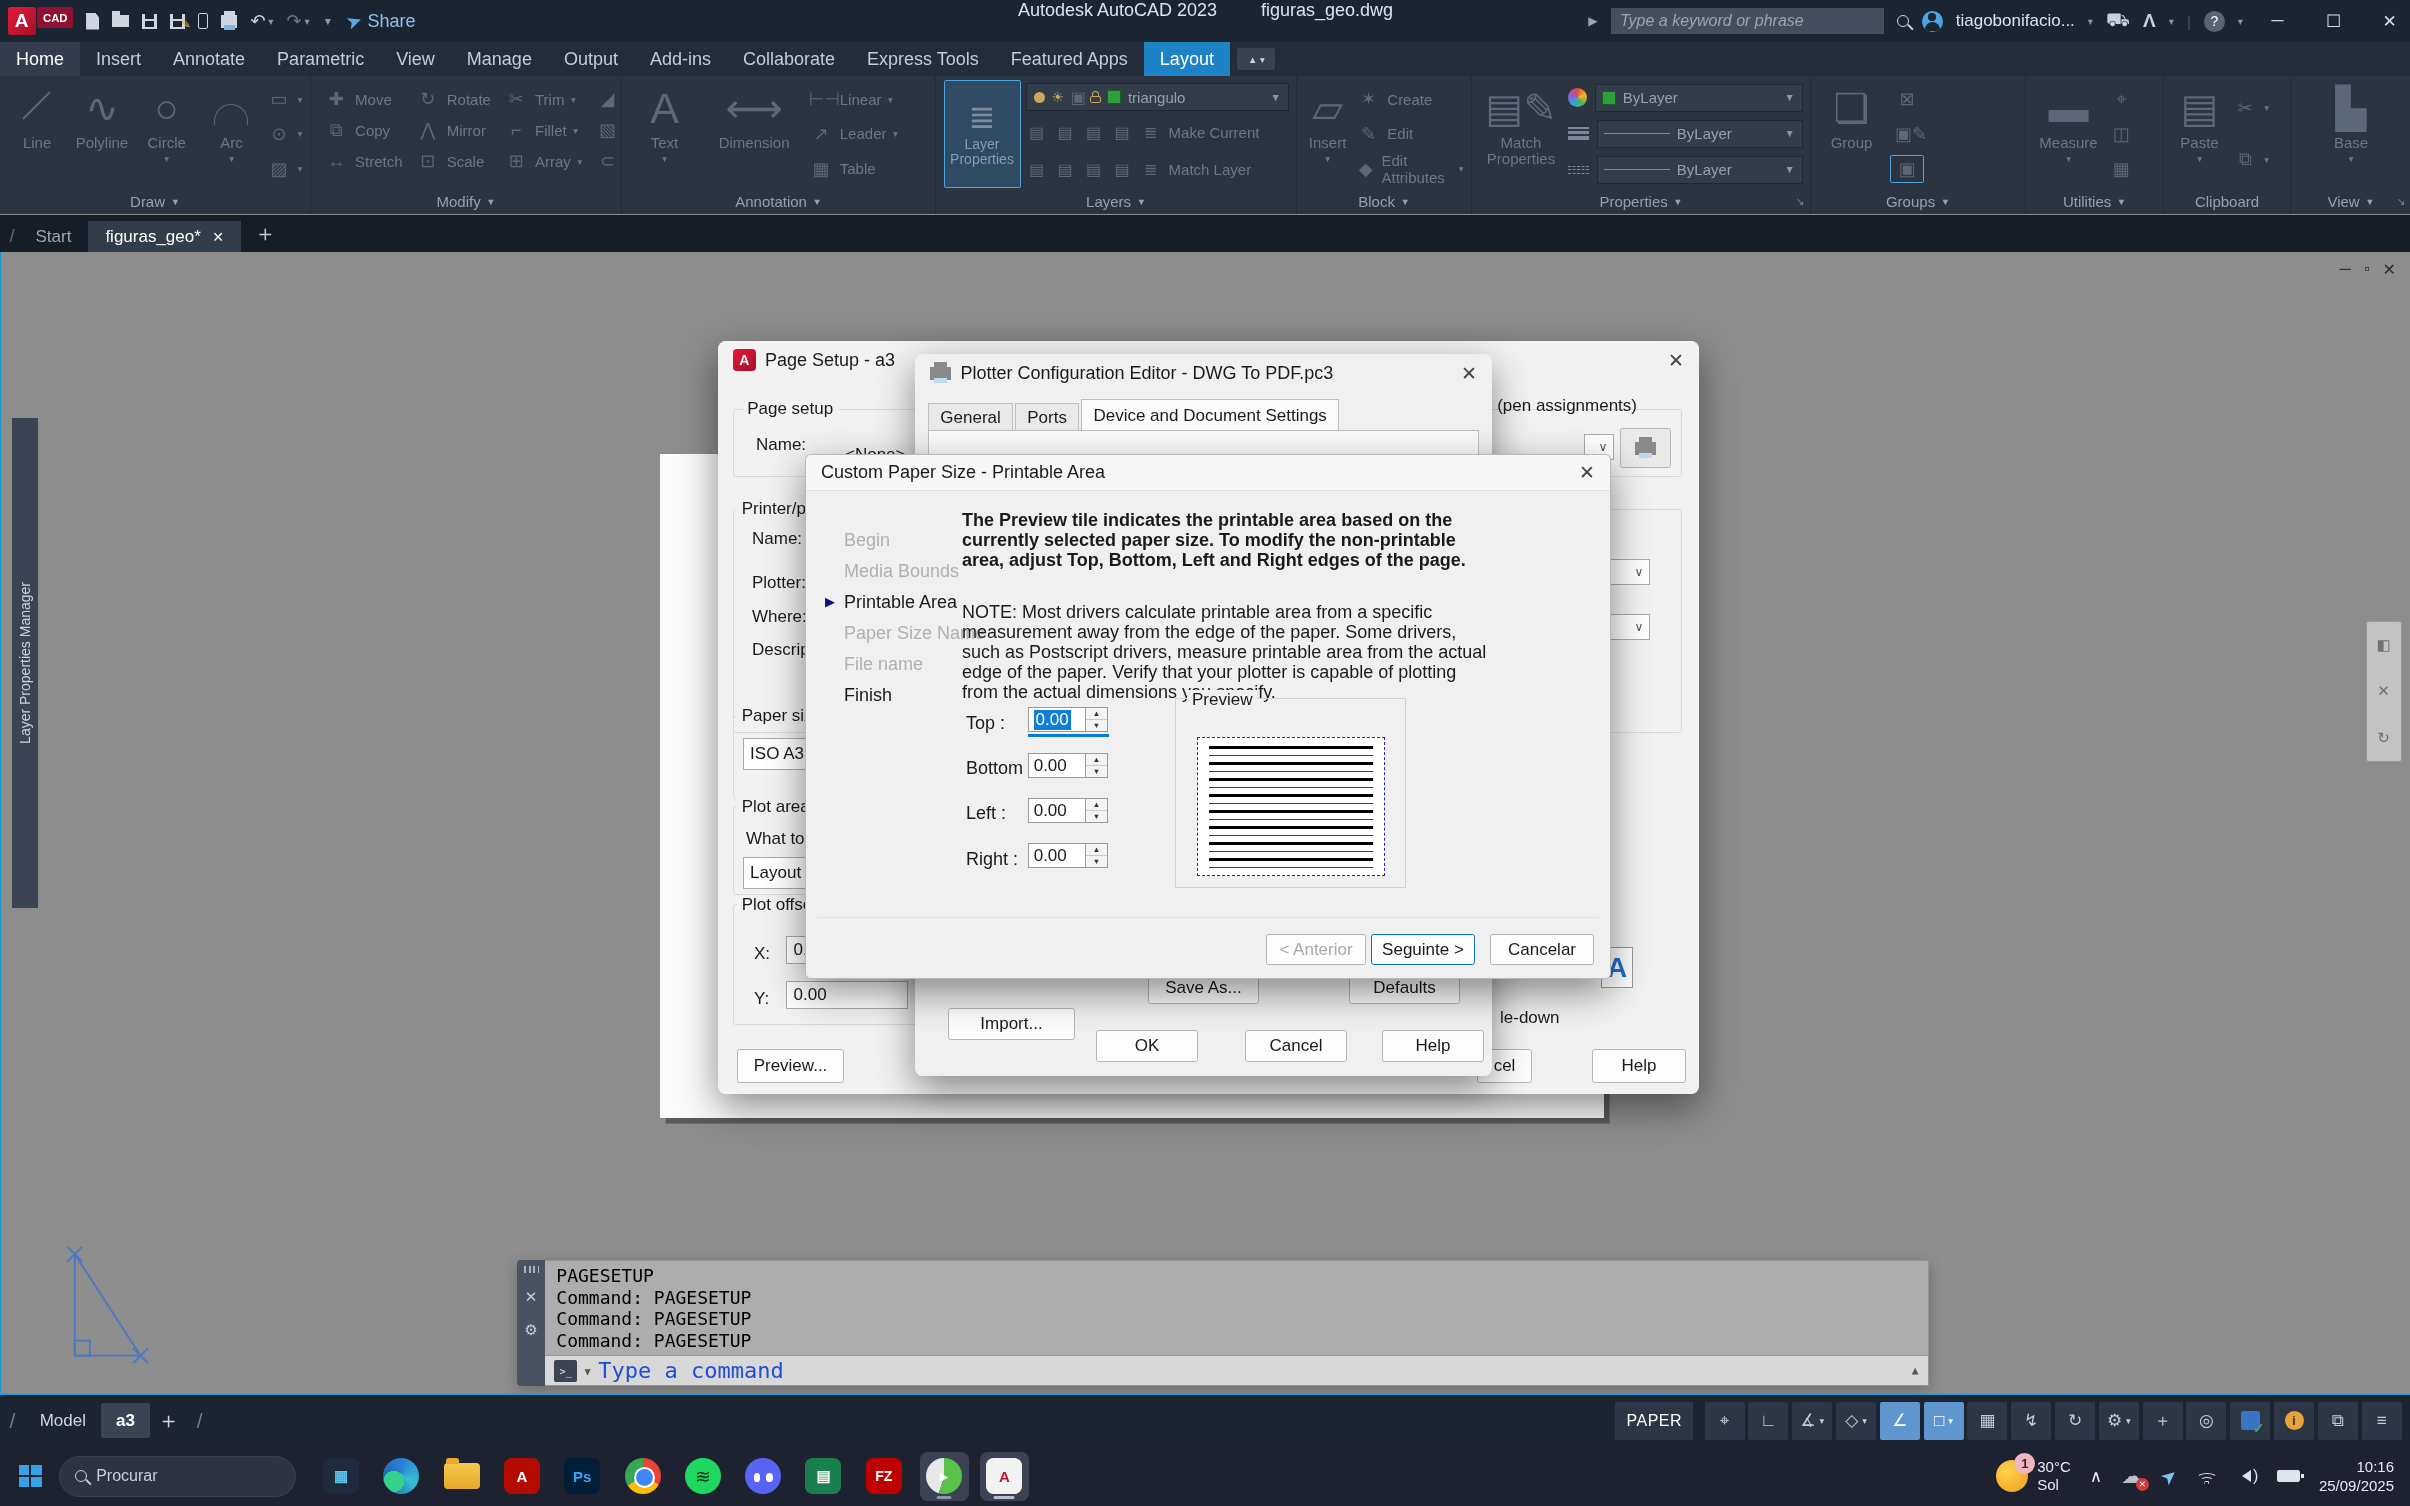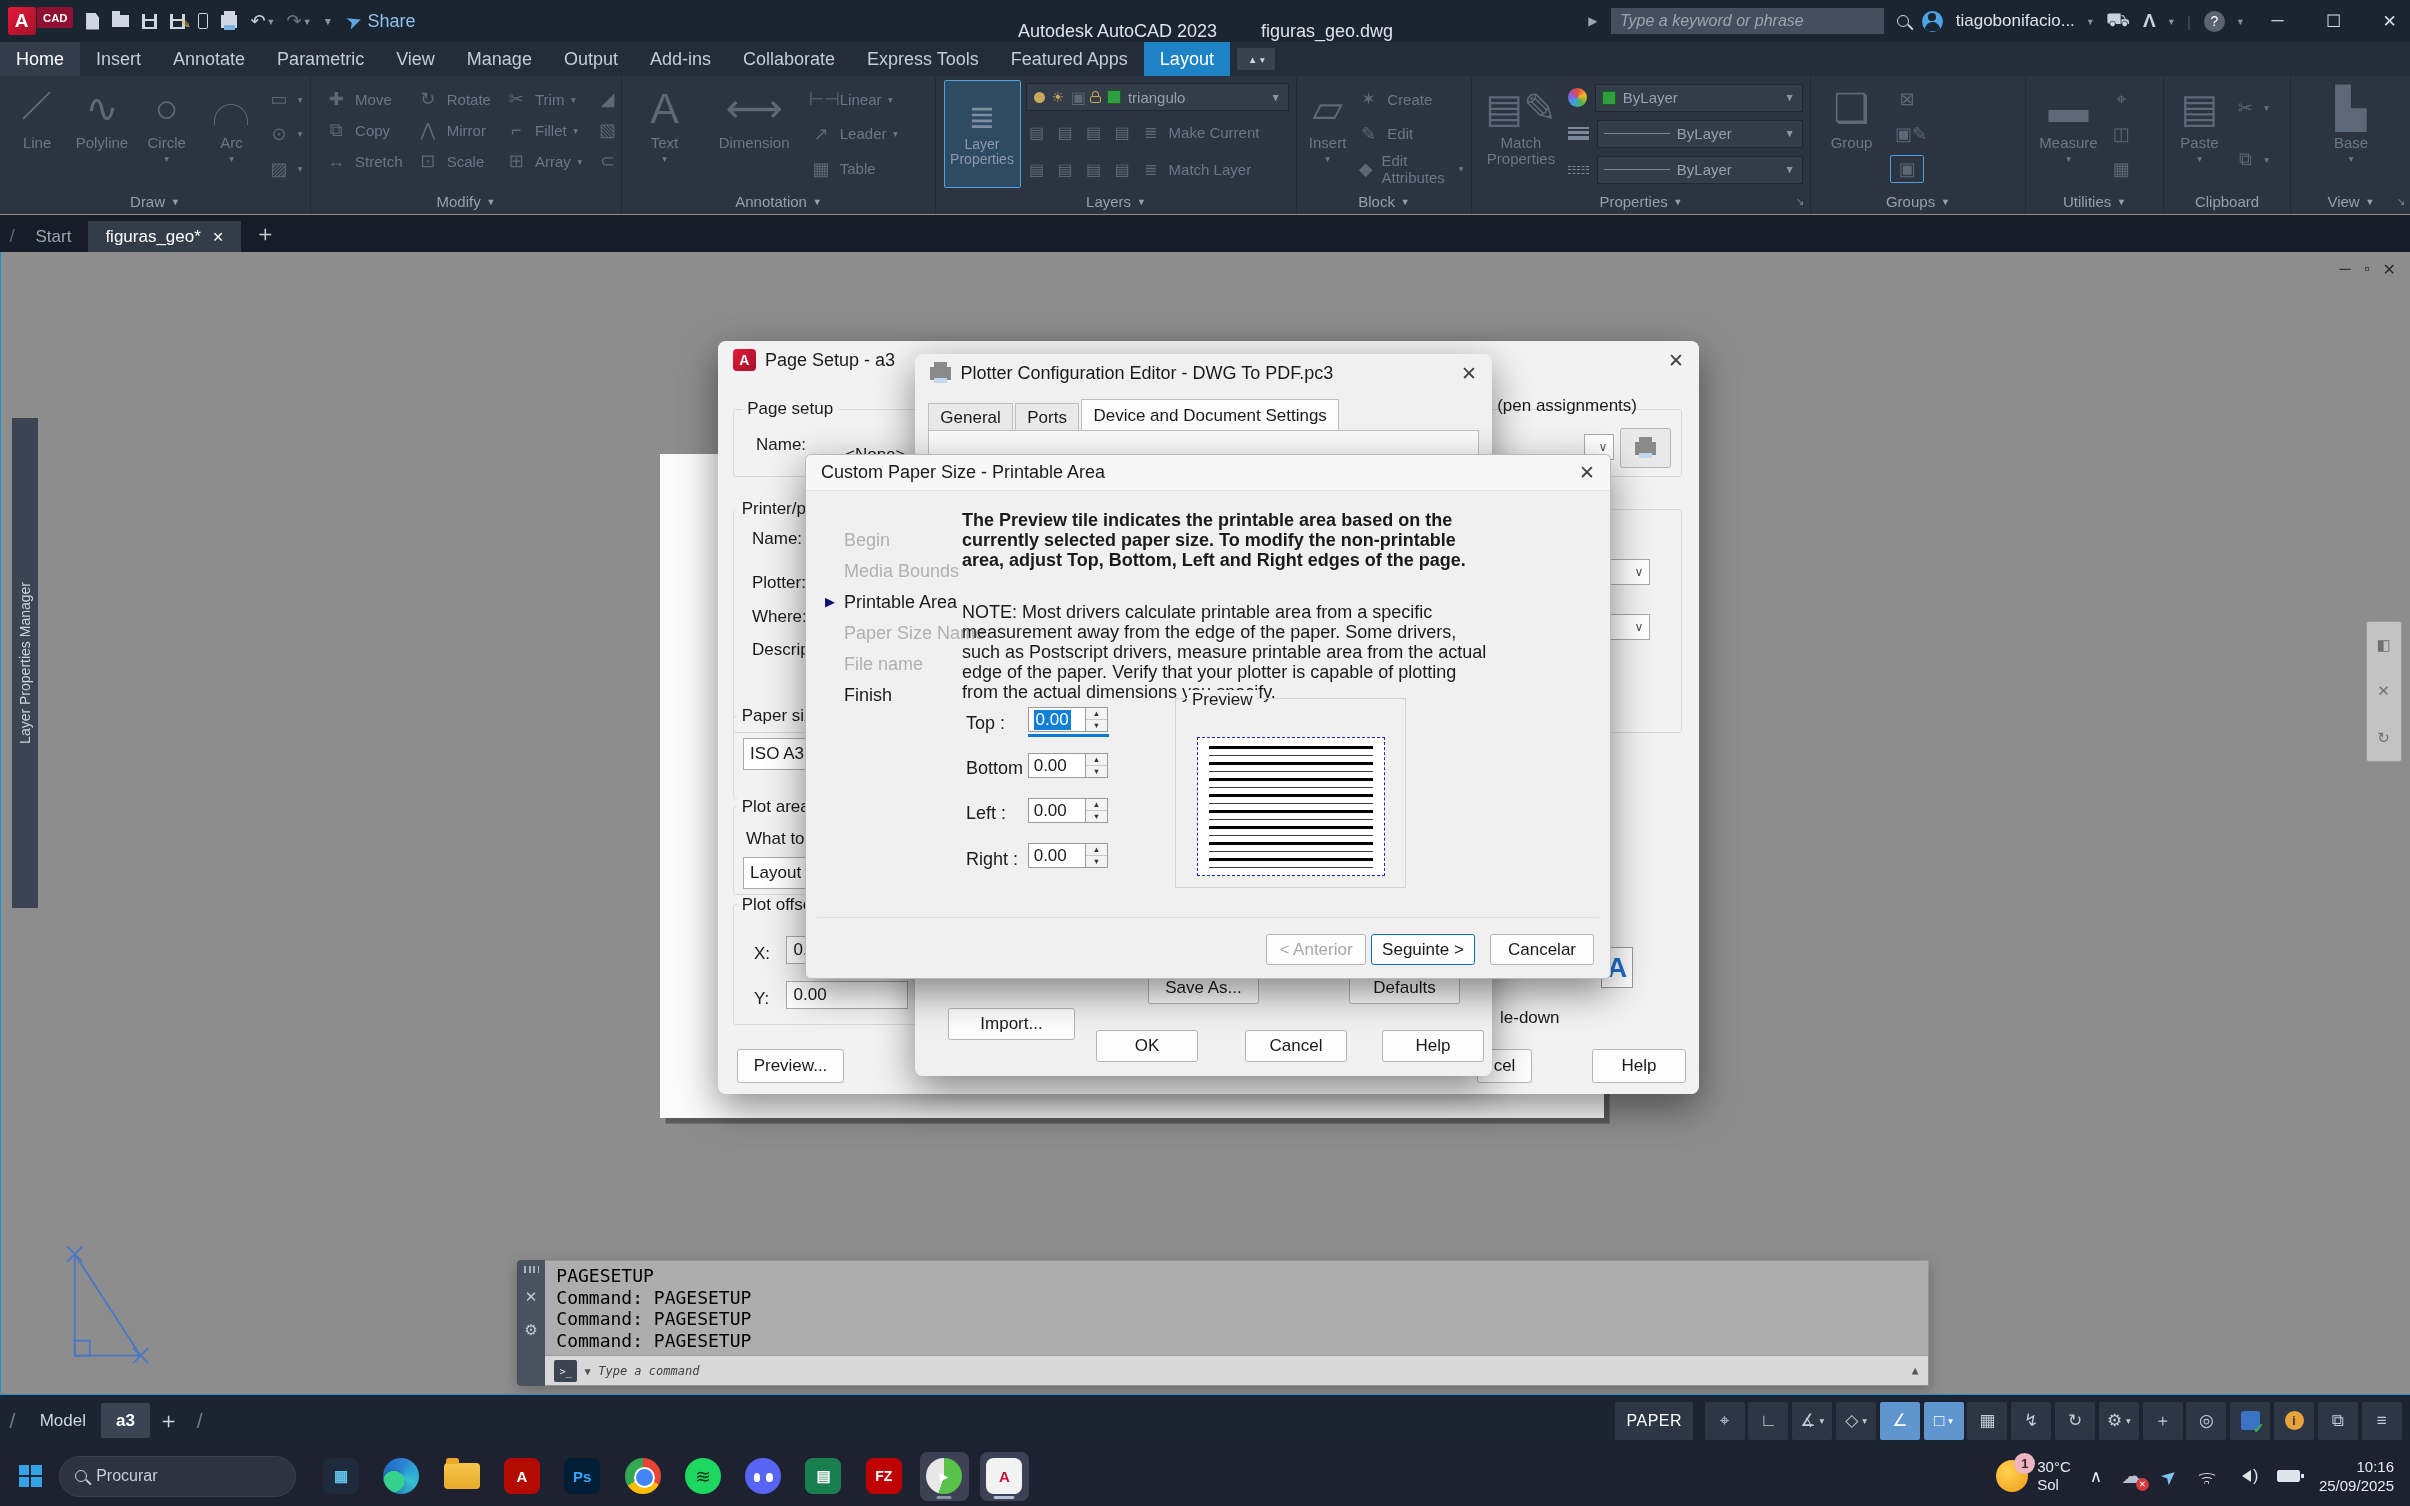--- a/index.html
+++ b/index.html
@@ -24,21 +24,21 @@
   .ic-floppy:before { content:""; position:absolute; left:2.8px; top:0; width:9.4px; height:5.6px; background:#1b2531; }
   .ic-floppy:after { content:""; position:absolute; left:2.8px; bottom:1.9px; width:9.4px; height:5.6px; background:#1b2531; }
   .ic-pencil { position:absolute; right:-5.6px; bottom:-2.8px; color:#e8b64c; font-size:11.3px; }
   .ic-mobile { width:10.4px; height:16px; border:1.9px solid #cfd6e0; border-radius:1.9px; }
   .ic-printer { width:16px; height:13px; background:#cfd6e0; position:relative; }
   .ic-printer:before { content:""; position:absolute; left:2.8px; top:-3.8px; width:10.4px; height:3.8px; background:#cfd6e0; }
   .ic-printer:after { content:""; position:absolute; left:2.8px; bottom:-2.8px; width:10.4px; height:5.6px; background:#7fb4e0; }
   .share { color:#8fc1e8; font-size:18px; display:flex; align-items:center; gap:5.6px; }
   .plane { color:#5ea6df; font-size:19px; transform:rotate(-20deg); display:inline-block; }
   #titlecenter { position:absolute; left:50%; transform:translateX(-50%); top:0; height:42px;
-                 display:flex; align-items:flex-end; gap:44px; font-size:18px; color:#dde3ea; }
+                 display:flex; align-items:flex-start; gap:44px; font-size:18px; color:#dde3ea; }
   #titleright { position:absolute; right:0; top:0; height:42px; display:flex; align-items:center; gap:13px; }
   .searchbox { width:273px; height:25.4px; background:#454e5c; color:#9aa4b2; font-style:italic;
                font-size:16px; display:flex; align-items:center; padding:0 9.4px; }
   .mag { width:12.2px; height:12.2px; border:1.9px solid #cfd6e0; border-radius:50%; position:relative; }
   .mag:after { content:""; position:absolute; width:6.6px; height:1.9px; background:#cfd6e0;
                transform:rotate(45deg); right:-5.6px; bottom:-1.9px; }
   .avatar { width:21px; height:21px; border-radius:50%; background:#4ba3e3; position:relative; overflow:hidden; }
   .avatar:before { content:""; position:absolute; left:6.6px; top:2.8px; width:7.5px; height:7.5px; border-radius:50%; background:#1b2531; }
   .avatar:after { content:""; position:absolute; left:2.8px; top:11.3px; width:15px; height:9.4px; border-radius:7.5px 7.5px 0 0; background:#1b2531; }
   .winbtn { width:43px; height:42px; display:flex; align-items:center; justify-content:center;
@@ -206,21 +206,21 @@
               flex-direction:column; align-items:center; padding-top:5.6px; gap:15px; color:#c3ccd8; }
   .grip { width:13px; height:5.6px; background:radial-gradient(circle 1.4px, #aab4c2 1.3px, transparent 1.4px);
           background-size:4.7px 4.7px; }
   #cmdbody { flex:1; display:flex; flex-direction:column; border:0.9px solid #8f959d; border-left:none;justify-content:center; }
   #cmdhist { flex:1; background:#adadad; font-family:"DejaVu Sans Mono", monospace; font-size:18px;
              color:#000; padding:3.8px 11.3px; line-height:21.7px; }
   #cmdinput { height:31px; background:#d8d8d8; border-top:0.9px solid #9a9a9a; display:flex;
               align-items:center; padding:0 9.4px; gap:7.5px; font-family:"DejaVu Sans Mono", monospace; }
   .cmdico { width:22.6px; height:21.7px; background:#3b4450; color:#e5e9ee; font-size:10.4px;
             display:flex; align-items:center; justify-content:center; border-radius:1.9px; }
-  #cmdinput .ph { color:#404040; font-style:italic; font-size:12px; }
+  #cmdinput .ph { color:#1d4ed8; font-size:22px; }
   #cmdinput .up { margin-left:auto; color:#555; font-size:11.3px; }
 
   
   #statusbar { position:absolute; left:0; top:1394px; width:2411px; height:53px; background:#1b2430;
                border-top:0.9px solid #1795d4; border-bottom:0.9px solid #1795d4;
                display:flex; align-items:center; color:#cfd6df; }
   .slash { color:#707c8d; font-size:21px; margin:0 9.4px; }
   .ltab { font-size:17px; padding:7.5px 15px; border-radius:1.9px; }
   .ltab.active { background:#3a4553; color:#fff; font-weight:bold; }
   .lplus { font-size:22.6px; margin:0 7.5px; color:#cfd6df; }

